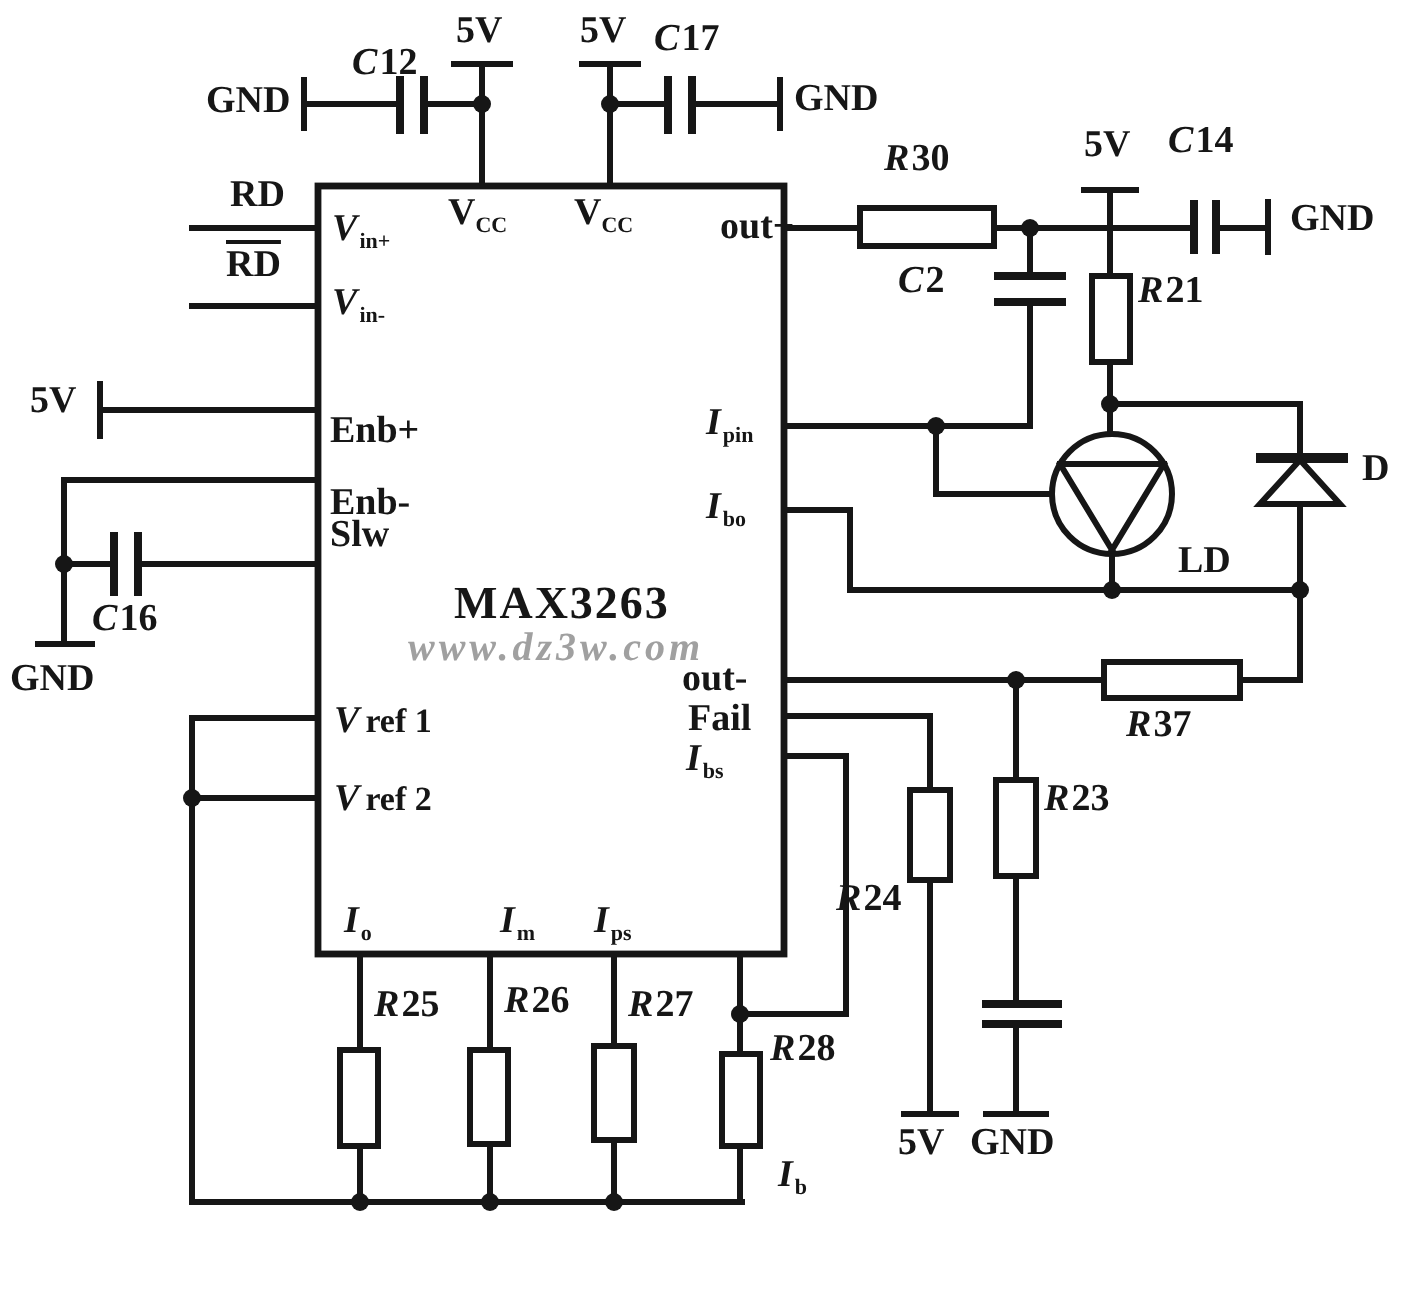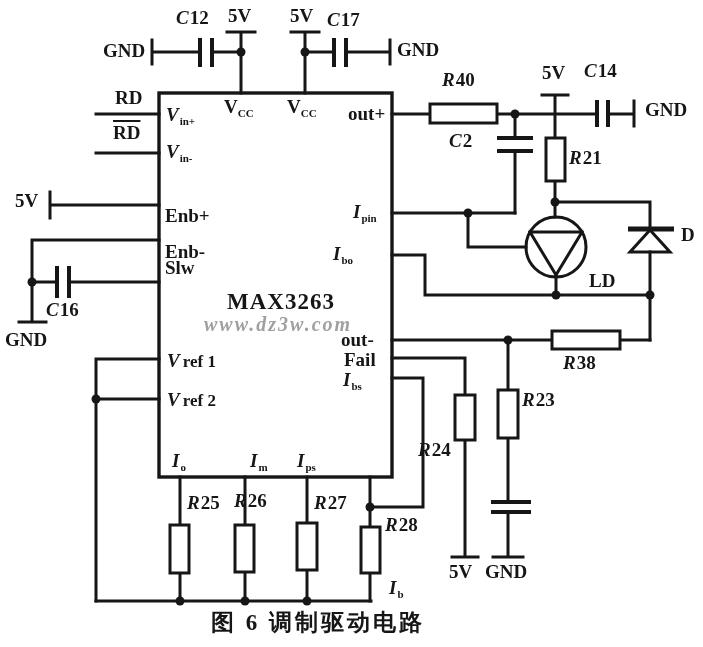--- a/index.html
+++ b/index.html
@@ -107,76 +107,75 @@
       <circle cx="32" cy="282" r="4.5"></circle>
       <circle cx="96" cy="399" r="4.5"></circle>
       <circle cx="370" cy="507" r="4.5"></circle>
       <circle cx="180" cy="601" r="4.5"></circle>
       <circle cx="245" cy="601" r="4.5"></circle>
       <circle cx="307" cy="601" r="4.5"></circle>
     </g>
   </svg>
 
   <div class="lbl" style="left:103px;top:41px">GND</div>
-  <div class="lbl" style="left:176px;top:8px"><i>C</i><span>12</span></div>
+  <div class="lbl" style="left:176px;top:22px"><i>C</i><span>12</span></div>
   <div class="lbl" style="left:228px;top:6px">5V</div>
   <div class="lbl" style="left:290px;top:6px">5V</div>
   <div class="lbl" style="left:327px;top:10px"><i>C</i><span>17</span></div>
   <div class="lbl" style="left:397px;top:40px">GND</div>
 
   <div class="lbl" style="left:224px;top:97px"><span>V</span><sub>CC</sub></div>
   <div class="lbl" style="left:287px;top:97px"><span>V</span><sub>CC</sub></div>
 
   <div class="lbl" style="left:115px;top:88px">RD</div>
   <div class="lbl ol" style="left:113px;top:123px">RD</div>
   <div class="lbl" style="left:166px;top:105px"><i>V</i><sub>in+</sub></div>
   <div class="lbl" style="left:166px;top:142px"><i>V</i><sub>in-</sub></div>
 
-  <div class="lbl" style="left:348px;top:104px">out+</div>
-  <div class="lbl" style="left:442px;top:70px"><i>R</i><span>40</span></div>
+  <div class="lbl" style="left:360px;top:104px">out+</div>
+  <div class="lbl" style="left:442px;top:70px"><i>R</i><span>30</span></div>
   <div class="lbl" style="left:542px;top:63px">5V</div>
   <div class="lbl" style="left:584px;top:61px"><i>C</i><span>14</span></div>
   <div class="lbl" style="left:645px;top:100px">GND</div>
   <div class="lbl" style="left:449px;top:131px"><i>C</i><span>2</span></div>
-  <div class="lbl" style="left:569px;top:148px"><i>R</i><span>21</span></div>
+  <div class="lbl" style="left:569px;top:136px"><i>R</i><span>21</span></div>
 
   <div class="lbl" style="left:15px;top:191px">5V</div>
   <div class="lbl" style="left:165px;top:206px">Enb+</div>
   <div class="lbl" style="left:165px;top:242px">Enb-</div>
   <div class="lbl" style="left:165px;top:258px">Slw</div>
   <div class="lbl" style="left:46px;top:300px"><i>C</i><span>16</span></div>
   <div class="lbl" style="left:5px;top:330px">GND</div>
 
   <div class="lbl ic-name" style="left:227px;top:290px">MAX3263</div>
   <div class="lbl watermark" style="left:204px;top:314px">www.dz3w.com</div>
 
   <div class="lbl" style="left:353px;top:202px"><i>I</i><sub>pin</sub></div>
-  <div class="lbl" style="left:333px;top:244px"><i>I</i><sub>bo</sub></div>
+  <div class="lbl" style="left:353px;top:244px"><i>I</i><sub>bo</sub></div>
   <div class="lbl" style="left:681px;top:225px">D</div>
   <div class="lbl" style="left:589px;top:271px">LD</div>
 
   <div class="lbl" style="left:341px;top:330px">out-</div>
   <div class="lbl" style="left:344px;top:350px">Fail</div>
   <div class="lbl" style="left:343px;top:370px"><i>I</i><sub>bs</sub></div>
-  <div class="lbl" style="left:563px;top:353px"><i>R</i><span>38</span></div>
+  <div class="lbl" style="left:563px;top:353px"><i>R</i><span>37</span></div>
 
   <div class="lbl" style="left:167px;top:351px"><i>V</i><span class="rest">ref 1</span></div>
   <div class="lbl" style="left:167px;top:390px"><i>V</i><span class="rest">ref 2</span></div>
 
   <div class="lbl" style="left:522px;top:390px"><i>R</i><span>23</span></div>
   <div class="lbl" style="left:418px;top:440px"><i>R</i><span>24</span></div>
 
   <div class="lbl" style="left:172px;top:451px"><i>I</i><sub>o</sub></div>
   <div class="lbl" style="left:250px;top:451px"><i>I</i><sub>m</sub></div>
   <div class="lbl" style="left:297px;top:451px"><i>I</i><sub>ps</sub></div>
 
   <div class="lbl" style="left:187px;top:493px"><i>R</i><span>25</span></div>
-  <div class="lbl" style="left:234px;top:491px"><i>R</i><span>26</span></div>
+  <div class="lbl" style="left:252px;top:491px"><i>R</i><span>26</span></div>
   <div class="lbl" style="left:314px;top:493px"><i>R</i><span>27</span></div>
   <div class="lbl" style="left:385px;top:515px"><i>R</i><span>28</span></div>
   <div class="lbl" style="left:389px;top:578px"><i>I</i><sub>b</sub></div>
 
   <div class="lbl" style="left:449px;top:562px">5V</div>
   <div class="lbl" style="left:485px;top:562px">GND</div>
 
-  <div class="lbl caption" style="left:211px;top:611px">图 6  调制驱动电路</div>
 
 </div>
 
 </body></html>

